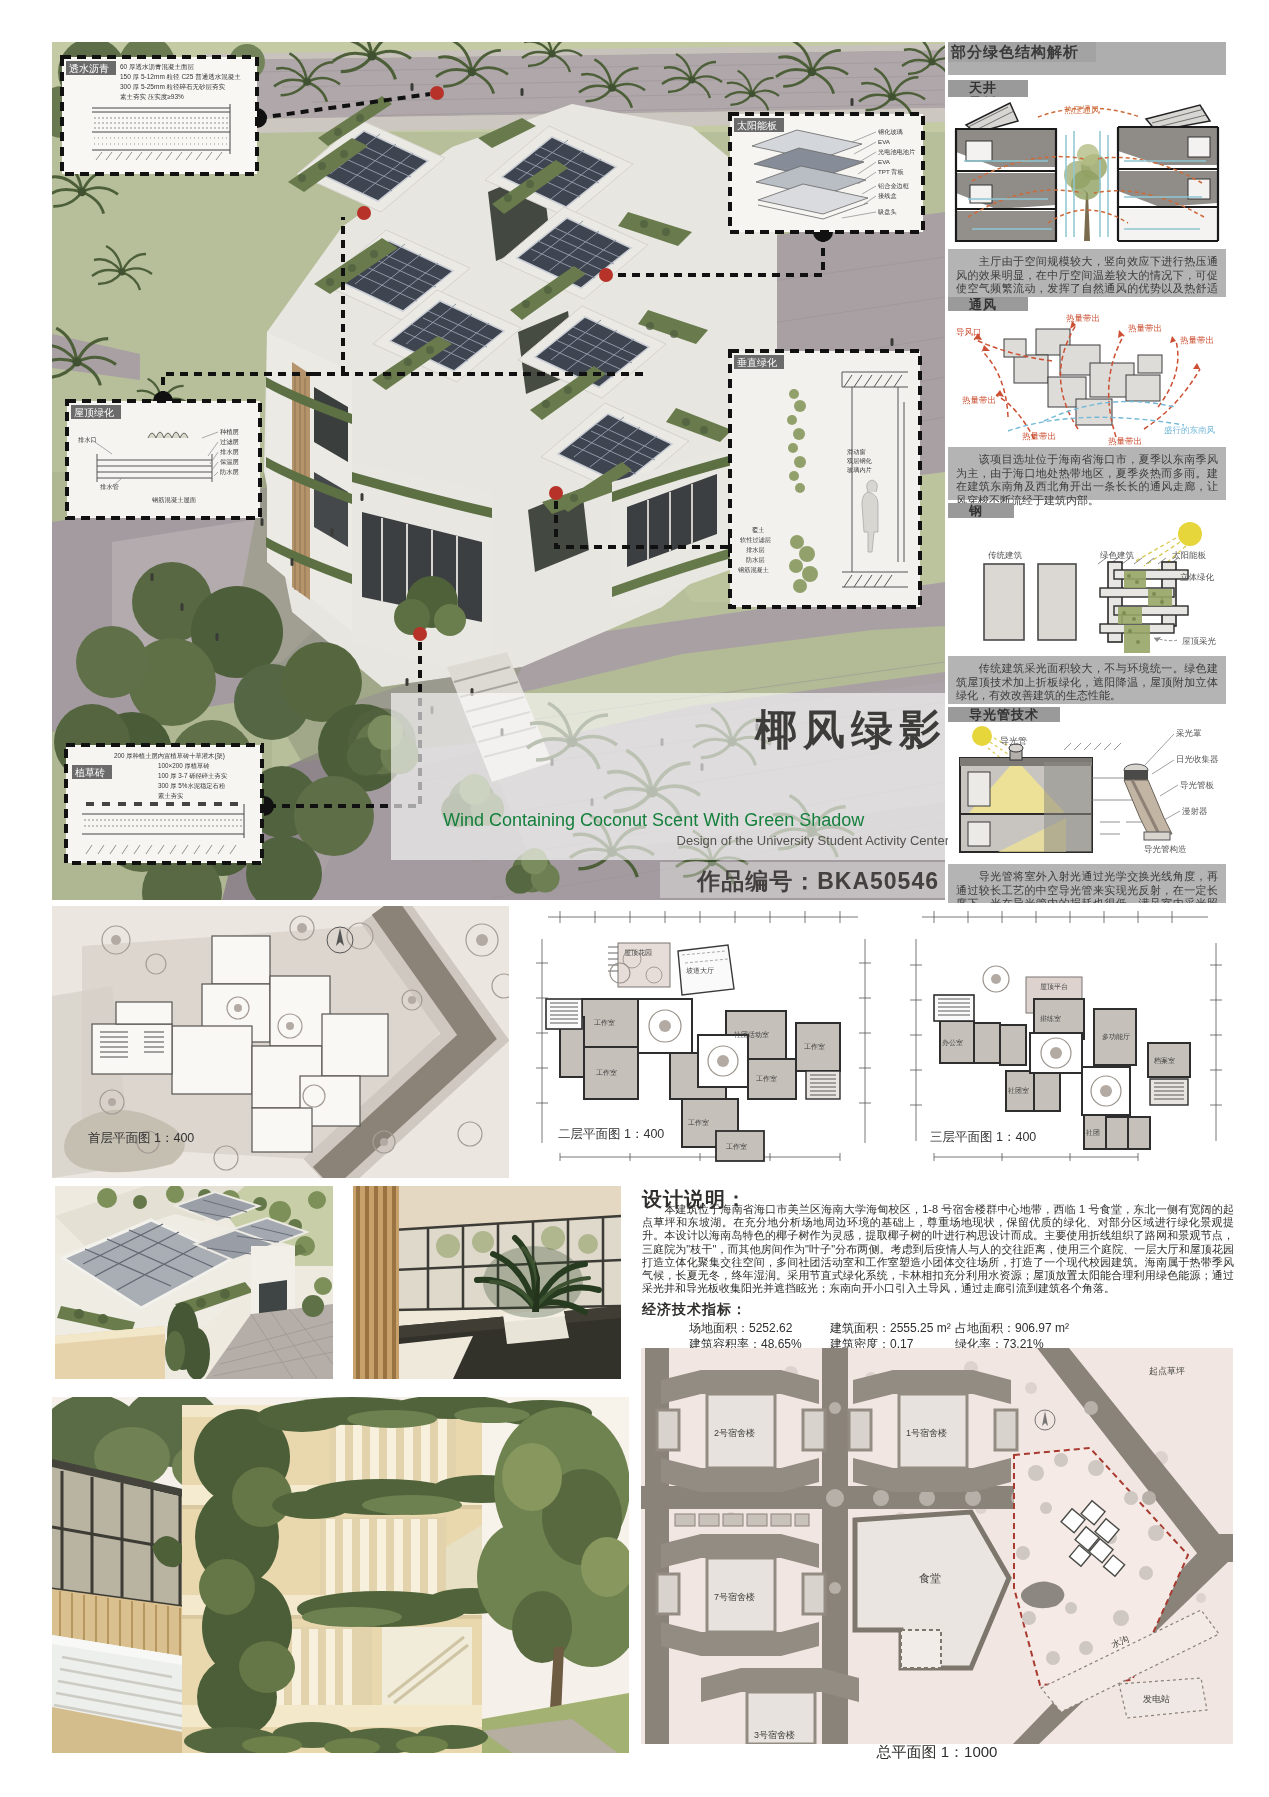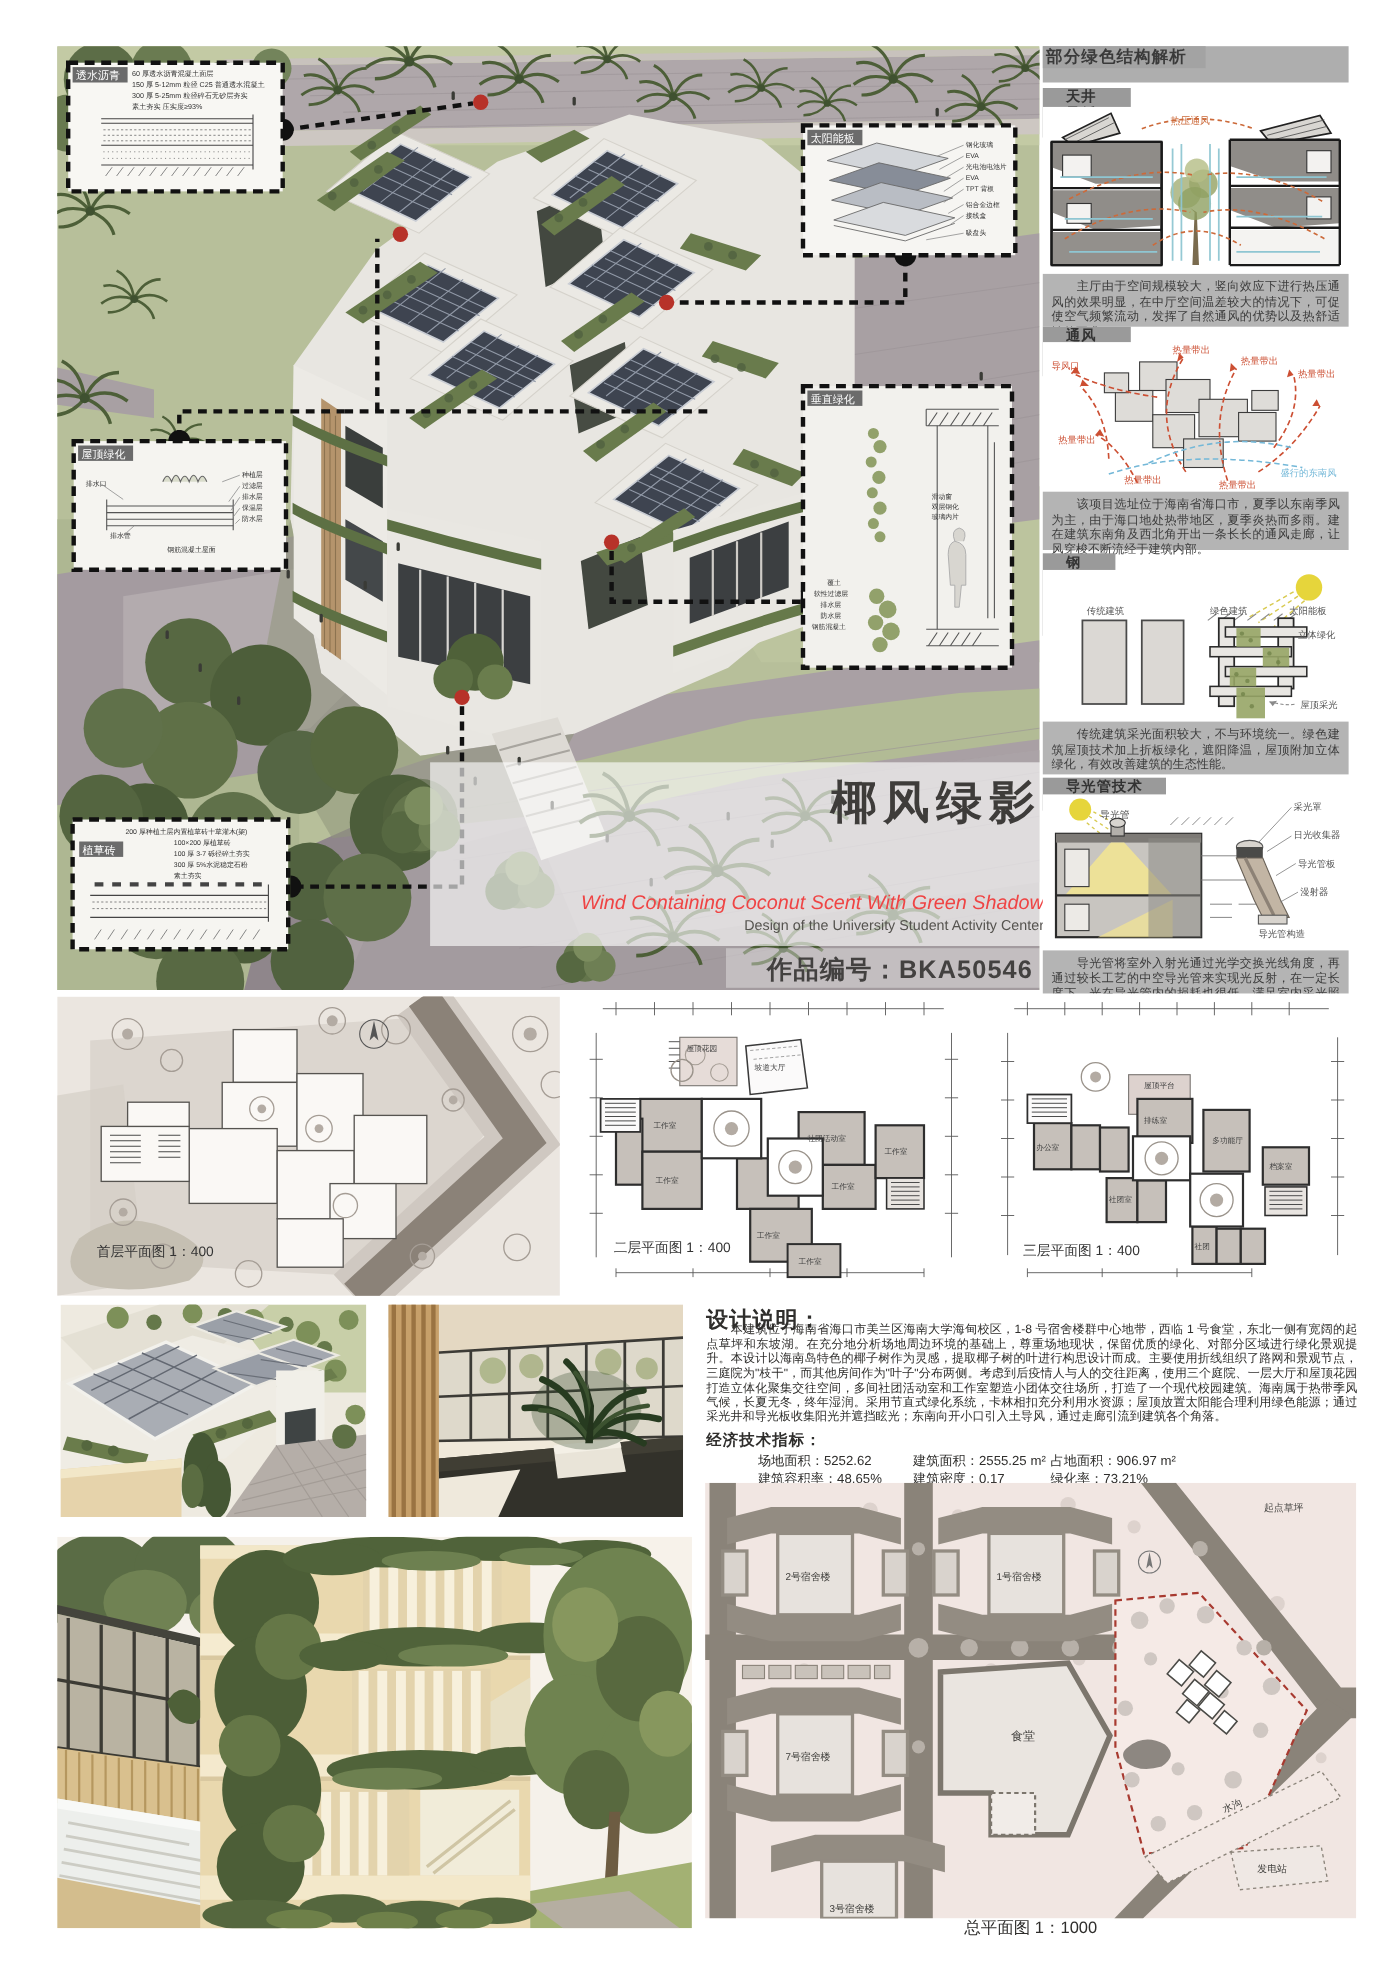--- a/index.html
+++ b/index.html
@@ -409,21 +409,21 @@
       <text x="686" y="530">钢筋混凝土</text>
     </g>
   </g>
 </svg>
 
 <div class="abs" id="titleblock" style="left:391px;top:693px;width:557px;height:167px;background:rgba(255,255,255,0.62);"></div>
 
 <div class="abs" style="left:443px;top:702px;width:504px;text-align:right;font-size:42px;font-weight:bold;color:#3e3c3a;letter-spacing:6px;">椰风绿影</div>
 
 
-<div class="abs" style="left:443px;top:810px;width:506px;text-align:right;font-size:18px;color:#ef4444;font-style:italic;">Wind Containing Coconut Scent With Green Shadow</div>
+<div class="abs" style="left:443px;top:810px;width:506px;font-size:18px;color:#15803d;">Wind Containing Coconut Scent With Green Shadow</div>
 
 <div class="abs" style="left:443px;top:833px;width:506px;text-align:right;font-size:13px;color:#55534f;">Design of the University Student Activity Center</div>
 
 <div class="abs" style="left:660px;top:862px;width:288px;height:36px;background:rgba(255,255,255,0.35);"></div>
 <div class="abs" style="left:443px;top:866px;width:496px;text-align:right;font-size:23px;font-weight:bold;color:#434140;letter-spacing:1px;">作品编号：BKA50546</div>
 
 <div class="abs" id="rightcol" style="left:948px;top:42px;width:278px;height:866px;background:#ffffff;">
 
   <div class="abs gbar" style="left:0;top:0;width:278px;height:33px;background:#aeaeae;"></div>
 

